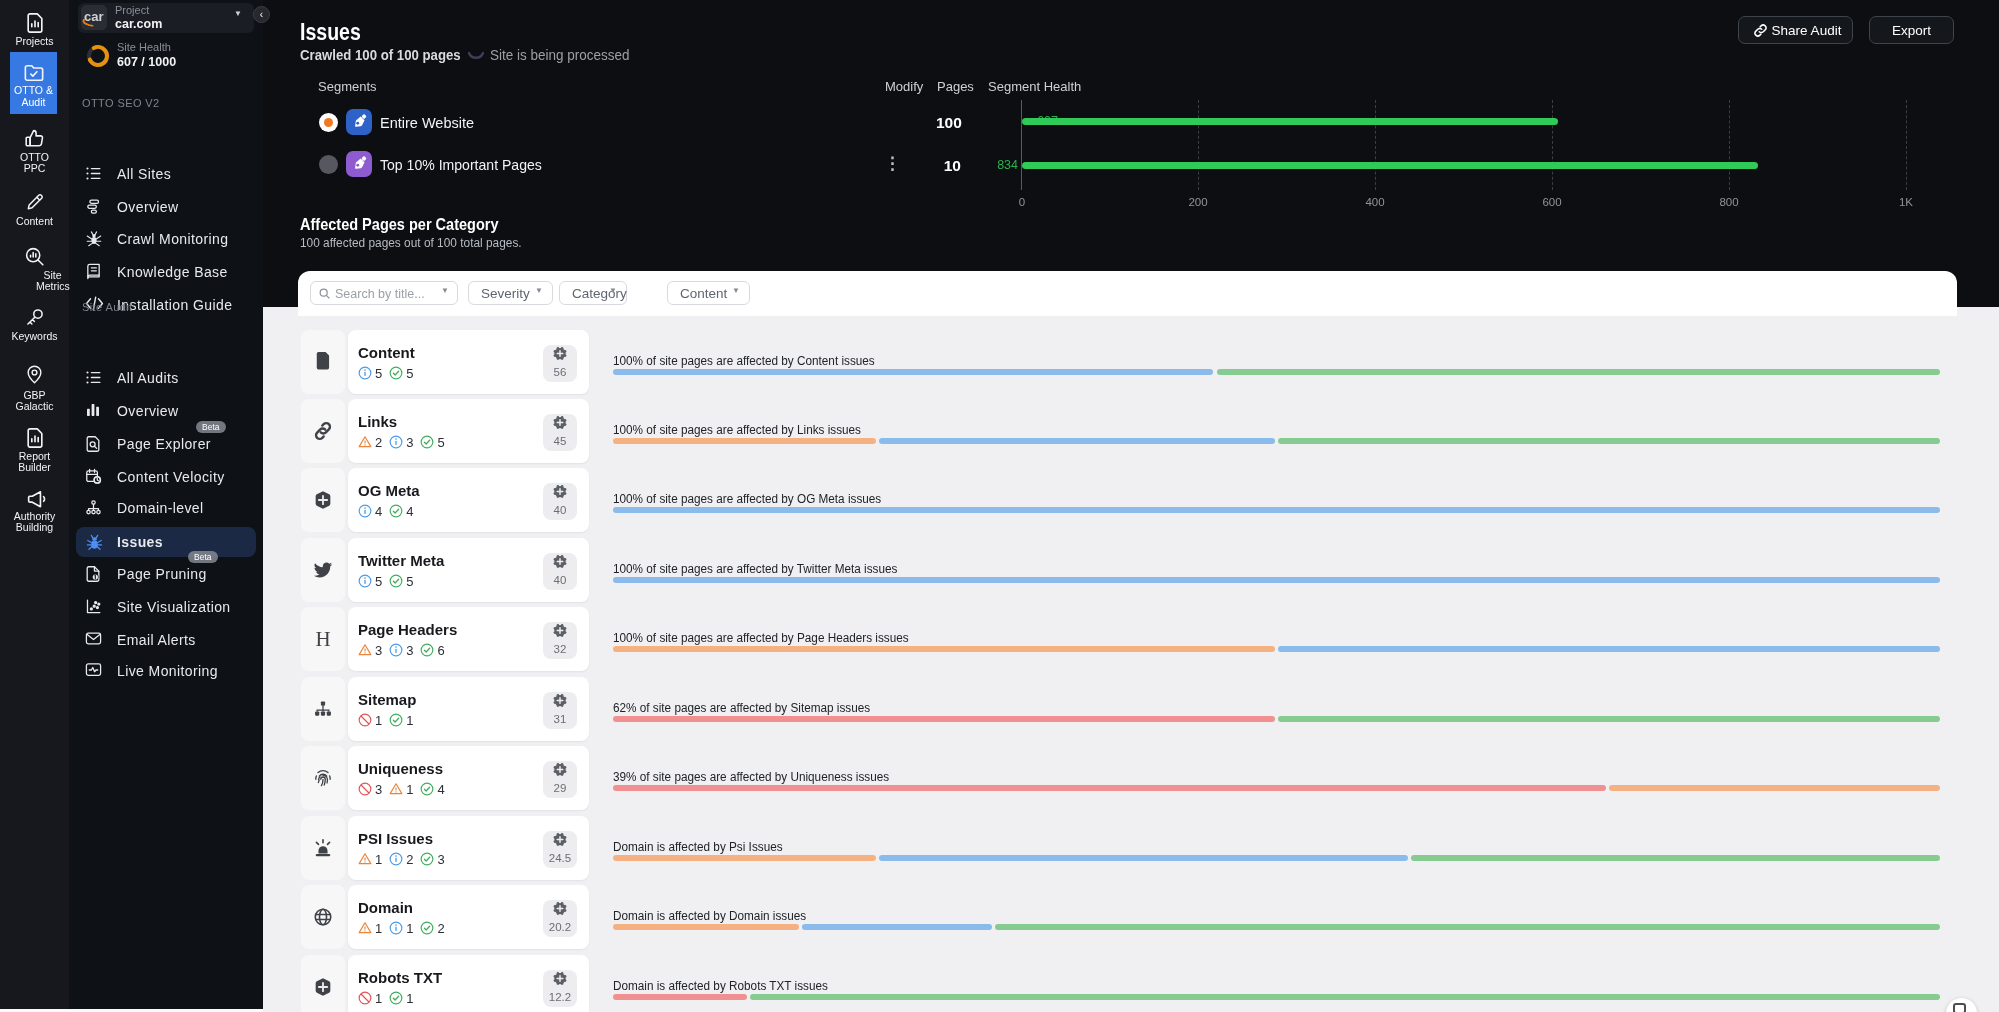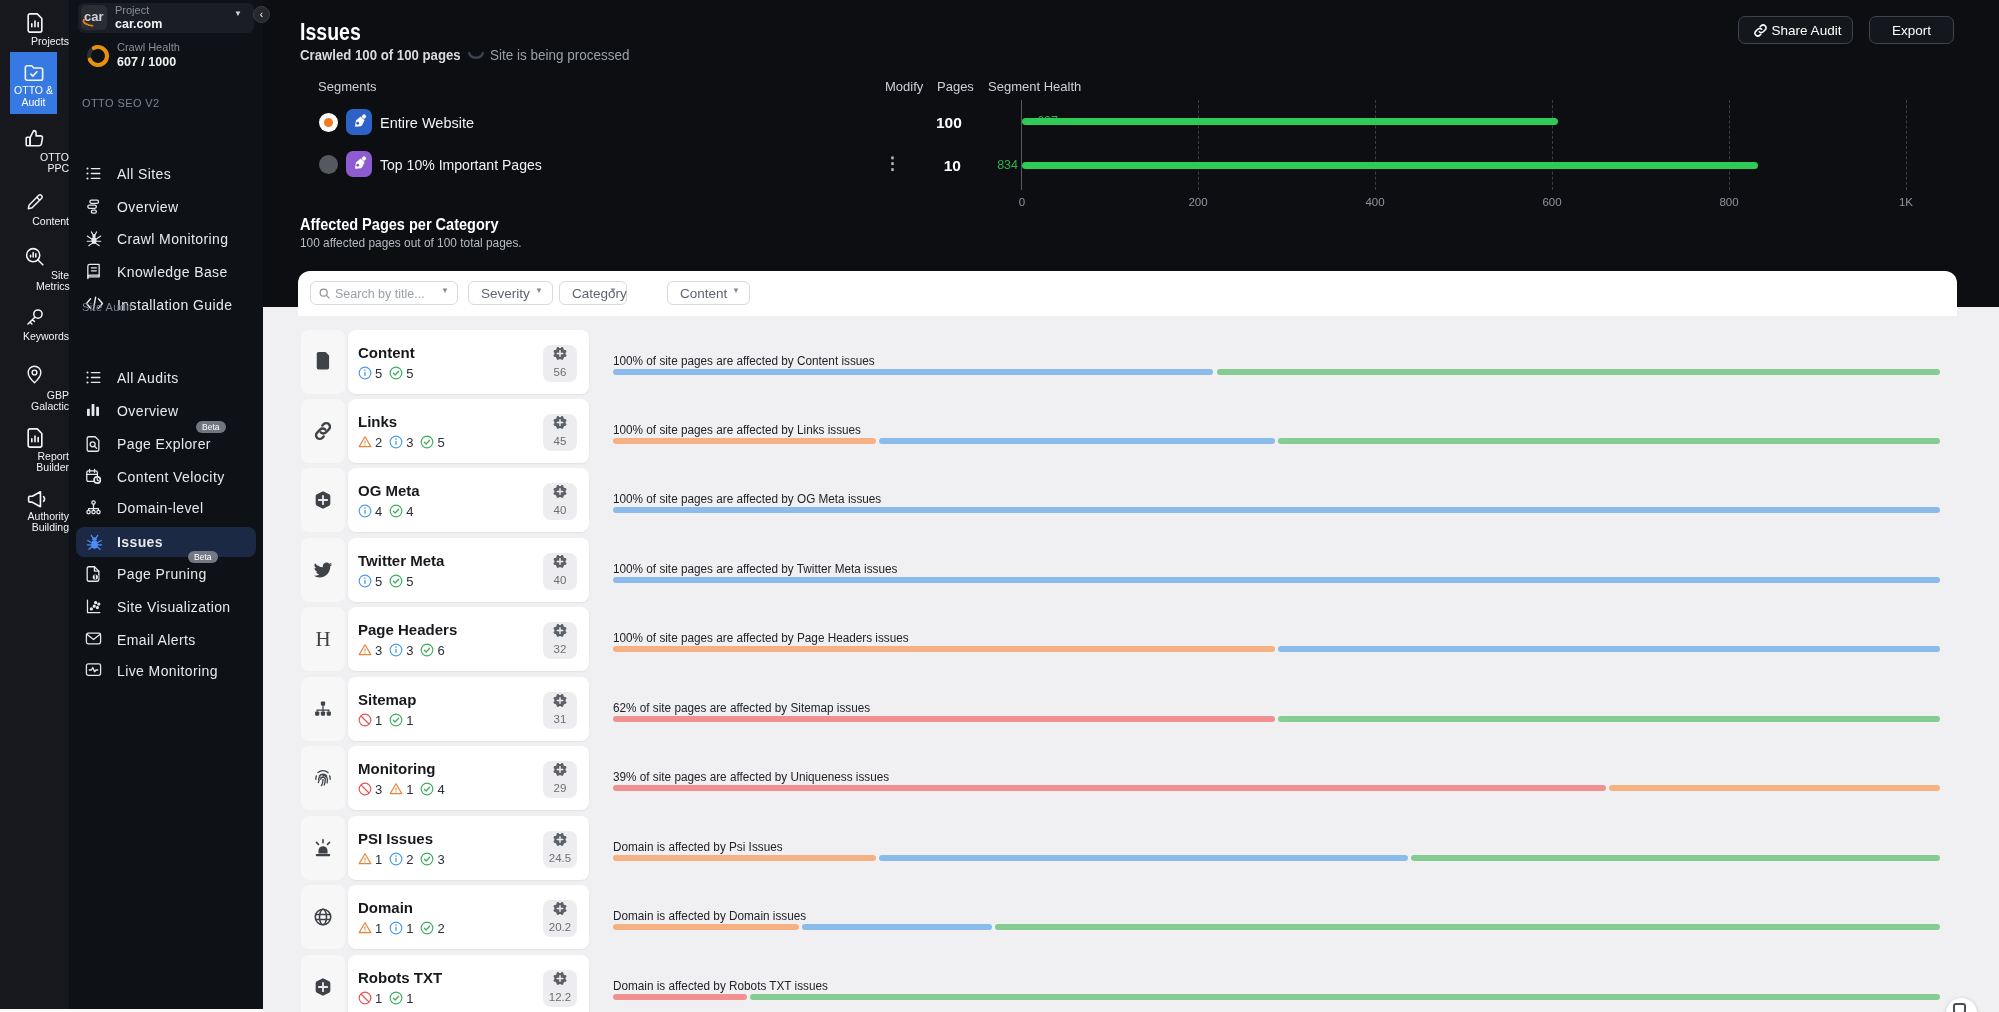--- a/index.html
+++ b/index.html
@@ -3,21 +3,21 @@
 <meta charset="utf-8">
 <style>
   * { margin:0; padding:0; box-sizing:border-box; }
   html,body { width:1999px; height:1012px; overflow:hidden; background:#0d0f13;
     font-family:"Liberation Sans", sans-serif; }
   .abs { position:absolute; }
   #stage { position:relative; width:1999px; height:1012px; overflow:hidden; }
 
   
   #rail { left:0; top:0; width:69px; height:1012px; background:#16181d; z-index:30; }
-  .rail-item { position:absolute; left:0; width:69px; text-align:right; color:#fff; }
+  .rail-item { position:absolute; left:0; width:69px; text-align:center; color:#fff; }
   .rail-item .lbl { font-size:10.5px; line-height:11px; color:#f2f3f5; }
   .rail-tile { position:absolute; left:10px; top:52px; width:47px; height:62px;
     background:#3779e3; border-radius:0; color:#fff; text-align:center; }
 
   
   #sidebar { left:69px; top:0; width:194px; height:1012px; background:#0e1116; z-index:25; }
   .sb-label { position:absolute; left:13px; font-size:11px; color:#7e848e; letter-spacing:.4px; }
   .sb-item { position:absolute; left:7px; width:180px; height:30px; color:#e8eaed;
     font-size:14px; letter-spacing:.4px;margin-top:37px; }
   .sb-item .txt { position:absolute; left:41px; top:50%; transform:translateY(-50%); white-space:nowrap; }
@@ -415,21 +415,21 @@
             <path d="M7.5 9.8a5.5 5.5 0 0 1 9 0"></path>
             <path d="M12 8.8a5.3 5.3 0 0 1 5.3 5.4 18 18 0 0 1-.4 3.6"></path>
             <path d="M6.7 13.9a5.4 5.4 0 0 1 1.6-3.3"></path>
             <path d="M9.3 13.5a2.7 2.7 0 0 1 5.4 0c0 2.5-.4 4.9-1.2 7"></path>
             <path d="M12 13.7c0 2.9-.7 5.3-1.9 7.4"></path>
             <path d="M6.4 17.5a14 14 0 0 0 .9-3"></path>
           </svg>
         </div>
       </div>
   <div class="row-card" style="top:746px;">
-        <div class="row-title">Monitoring</div>
+        <div class="row-title">Uniqueness</div>
         <div class="badges"><span style="margin-right:3px;"><svg width="14" height="14" viewBox="0 0 24 24" style="vertical-align:-2px;">
               <circle cx="12" cy="12" r="10" fill="none" stroke="#e25555" stroke-width="2"></circle>
               <path d="M5.2 5.2 L18.8 18.8" stroke="#e25555" stroke-width="2"></path>
             </svg></span><span>3</span><span style="margin-right:3px;margin-left:7px;"><svg width="14" height="14" viewBox="0 0 24 24" style="vertical-align:-2px;">
               <path d="M12 3 22 20 H2 Z" fill="none" stroke="#e8863c" stroke-width="2" stroke-linejoin="round"></path>
               <rect x="11" y="9.5" width="2" height="5" fill="#e8863c"></rect>
               <circle cx="12" cy="17" r="1.2" fill="#e8863c"></circle>
             </svg></span><span>1</span><span style="margin-right:3px;margin-left:7px;"><svg width="14" height="14" viewBox="0 0 24 24" style="vertical-align:-2px;">
               <circle cx="12" cy="12" r="10" fill="none" stroke="#3fae5c" stroke-width="2"></circle>
               <path d="M7.5 12.5l3 3 6-6.5" fill="none" stroke="#3fae5c" stroke-width="2.2" stroke-linecap="round" stroke-linejoin="round"></path>
@@ -599,21 +599,21 @@
   <div style="position:absolute;left:3px;top:4px;font-size:13px;font-weight:bold;color:#cfd2d6;">car</div>
   <div style="position:absolute;left:1px;top:14px;width:14px;height:7px;border-radius:50%;border:2.5px solid #e8820c;border-top-color:transparent;border-right-color:transparent;transform:rotate(20deg);"></div>
 </div>
 <div class="abs" style="left:46px; top:4px; font-size:11px; color:#8a8f98;">Project</div>
 <div class="abs" style="left:46px; top:17px; font-size:12.5px; font-weight:bold; color:#f2f3f5;">car.com</div>
 <div class="abs" style="left:165px; top:9px; color:#cfd2d6; font-size:8px;">▼</div>
 <svg class="abs" style="left:17px; top:44px;" width="24" height="24" viewBox="0 0 24 24">
  <circle cx="12" cy="12" r="9" fill="none" stroke="#2c2f35" stroke-width="4"></circle>
  <circle cx="12" cy="12" r="9" fill="none" stroke="#e8920c" stroke-width="4" stroke-dasharray="43 13.5" stroke-dashoffset="-16" stroke-linecap="round" transform="rotate(140 12 12)"></circle>
 </svg>
-<div class="abs" style="left:48px; top:41px; font-size:11px; color:#8a8f98;">Crawl Health</div>
+<div class="abs" style="left:48px; top:41px; font-size:11px; color:#8a8f98;">Site Health</div>
 <div class="abs" style="left:48px; top:55px; font-size:12.5px; font-weight:bold; color:#f2f3f5;">607 / 1000</div>
 <div class="sb-label" style="top:97px;">OTTO SEO V2</div>
 <div class="sb-item" style="top:122px;">
         <span class="ico"><svg width="17" height="17" viewBox="0 0 24 24" fill="none" stroke="#e8eaed" stroke-width="1.8" stroke-linecap="round" stroke-linejoin="round">
             <path d="M9 5h12 M9 12h12 M9 19h12"></path>
             <path d="M3.5 5h.01 M3.5 12h.01 M3.5 19h.01" stroke-width="3"></path>
           </svg></span>
         <span class="txt">All Sites</span>
       </div>
 <div class="sb-item" style="top:155px;">

